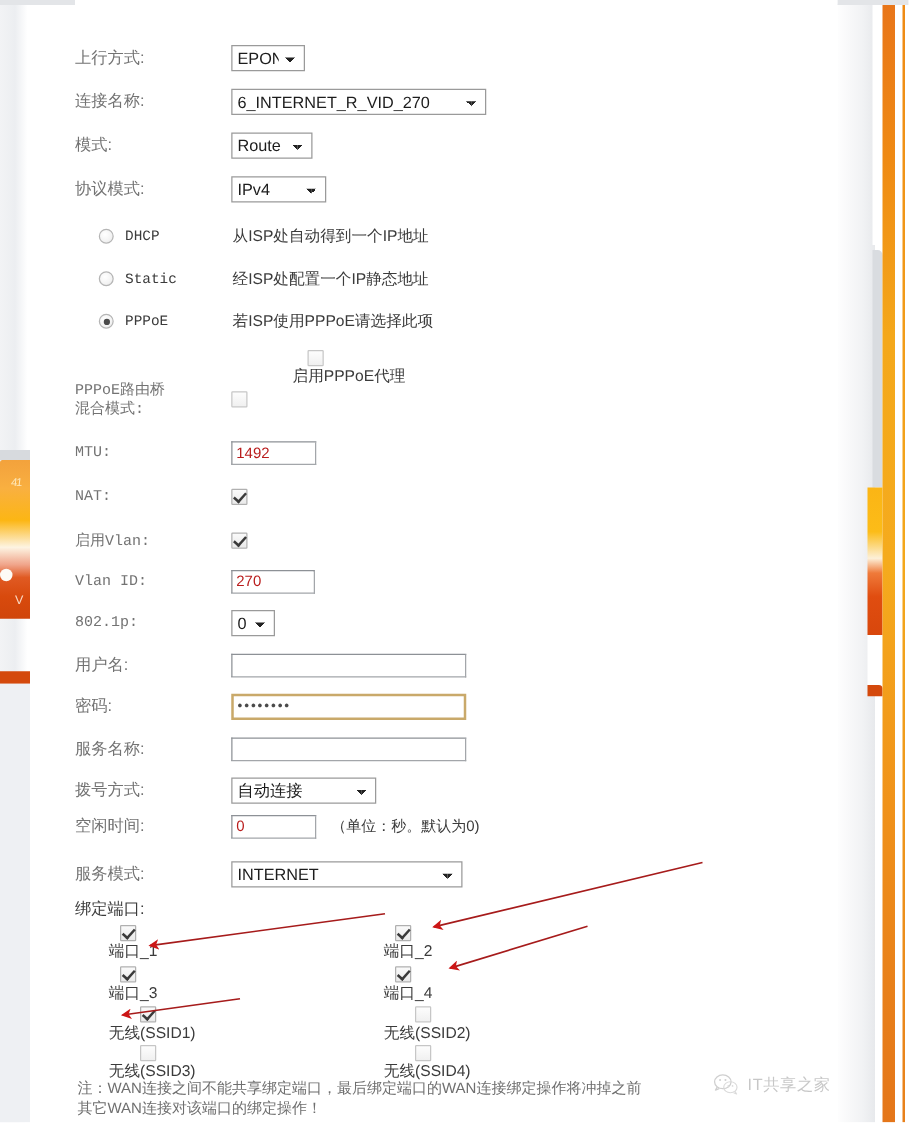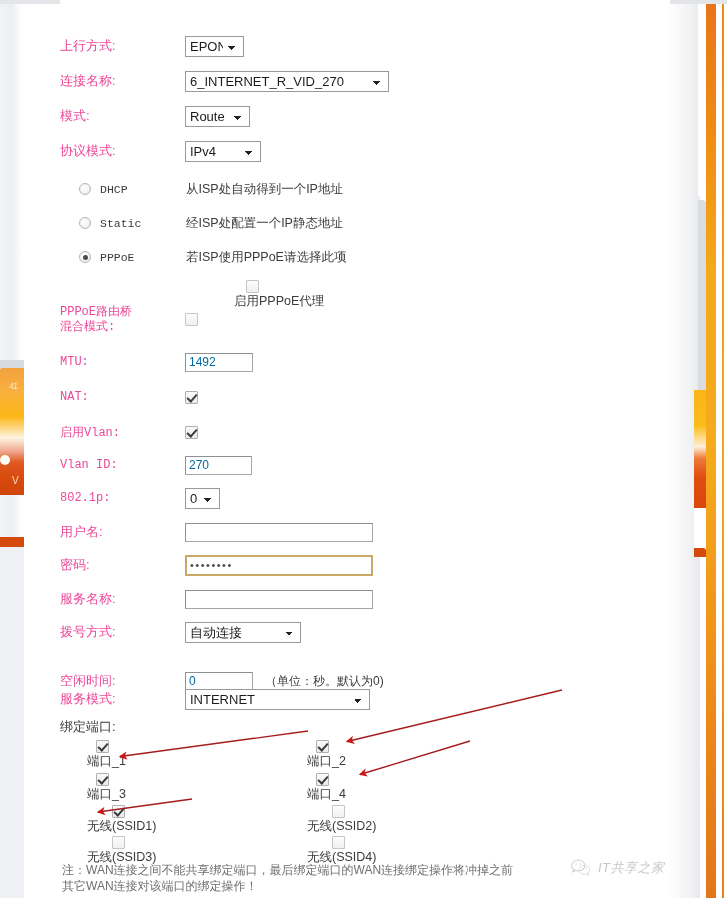--- a/index.html
+++ b/index.html
@@ -172,21 +172,21 @@
     left: 0;
     width: 560px;
     height: 34px;
     display: flex;
     align-items: center;
   }
   .lbl {
     width: 125px;
     flex: 0 0 125px;
     font-size: 13px;
-    color: #ec4899;
+    color: #737373;
     font-family: "Liberation Sans", sans-serif;
     white-space: nowrap;
   }
   .lbl.mono {
     font-family: "Liberation Mono", "DejaVu Sans Mono", monospace;
     font-size: 12px;
     letter-spacing: 0px;
   }
   .lbl.twoline {
     line-height: 15px;
@@ -221,21 +221,21 @@
   select.w-conn   { width: 204px; }
   select.w-route  { width: 65px; }
   select.w-ipv4   { width: 76px; }
   select.w-8021p  { width: 35px; }
   select.w-dial   { width: 116px; }
   select.w-svc    { width: 185px; }
 
   input.txt {
     font-family: "Liberation Sans", sans-serif;
     font-size: 12px;
-    color: #0369a1;
+    color: #b91c1c;
     background: #ffffff;
     border: 1px solid #a3a6aa;
     border-top-color: #8d9196;
     border-left-color: #8d9196;
     height: 19px;
     box-sizing: border-box;
     padding: 1px 3px;
     border-radius: 0;
     outline: none;
   }
@@ -355,21 +355,20 @@
   }
 
   
   .watermark {
     position: absolute;
     left: 570px;
     top: 857px;
     display: flex;
     align-items: center;
     opacity: .55;
-    font-style: italic;
   }
   .watermark .wm-icon {
     width: 22px; height: 22px;
     position: relative;
     flex: 0 0 22px;
   }
   .watermark .wm-text {
     margin-left: 6px;
     font-size: 13px;
     color: #9a9a9a;
@@ -515,21 +514,21 @@
       <input class="txt w-wide" value="" style="">
     </div>
 
     <div class="row" style="top:615px">
       <div class="lbl">拨号方式:</div>
       <select class="sel w-dial">
         <option>自动连接</option>
       </select>
     </div>
 
-    <div class="row" style="top:664px">
+    <div class="row" style="top:644px">
       <div class="lbl">空闲时间:</div>
       <input class="txt w-idle" value="0" style="">
       <span class="unit">（单位：秒。默认为0)</span>
     </div>
 
     <div class="row" style="top:682px">
       <div class="lbl">服务模式:</div>
       <select class="sel w-svc">
         <option>INTERNET</option>
       </select>

